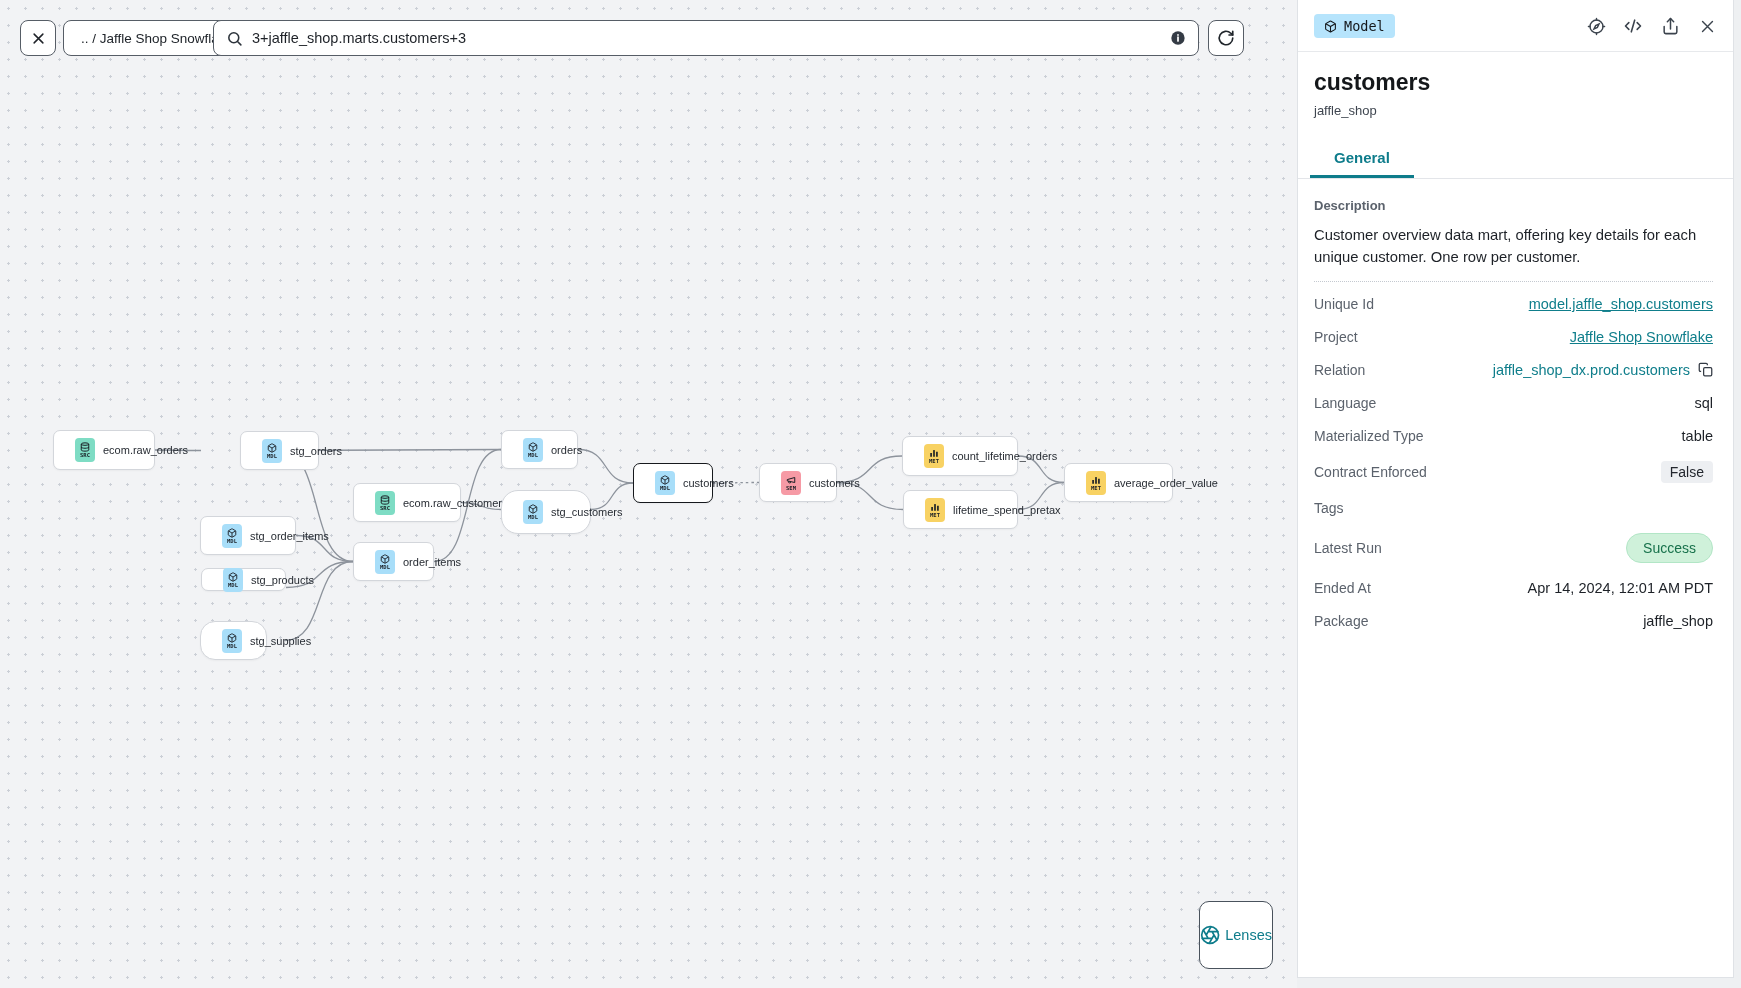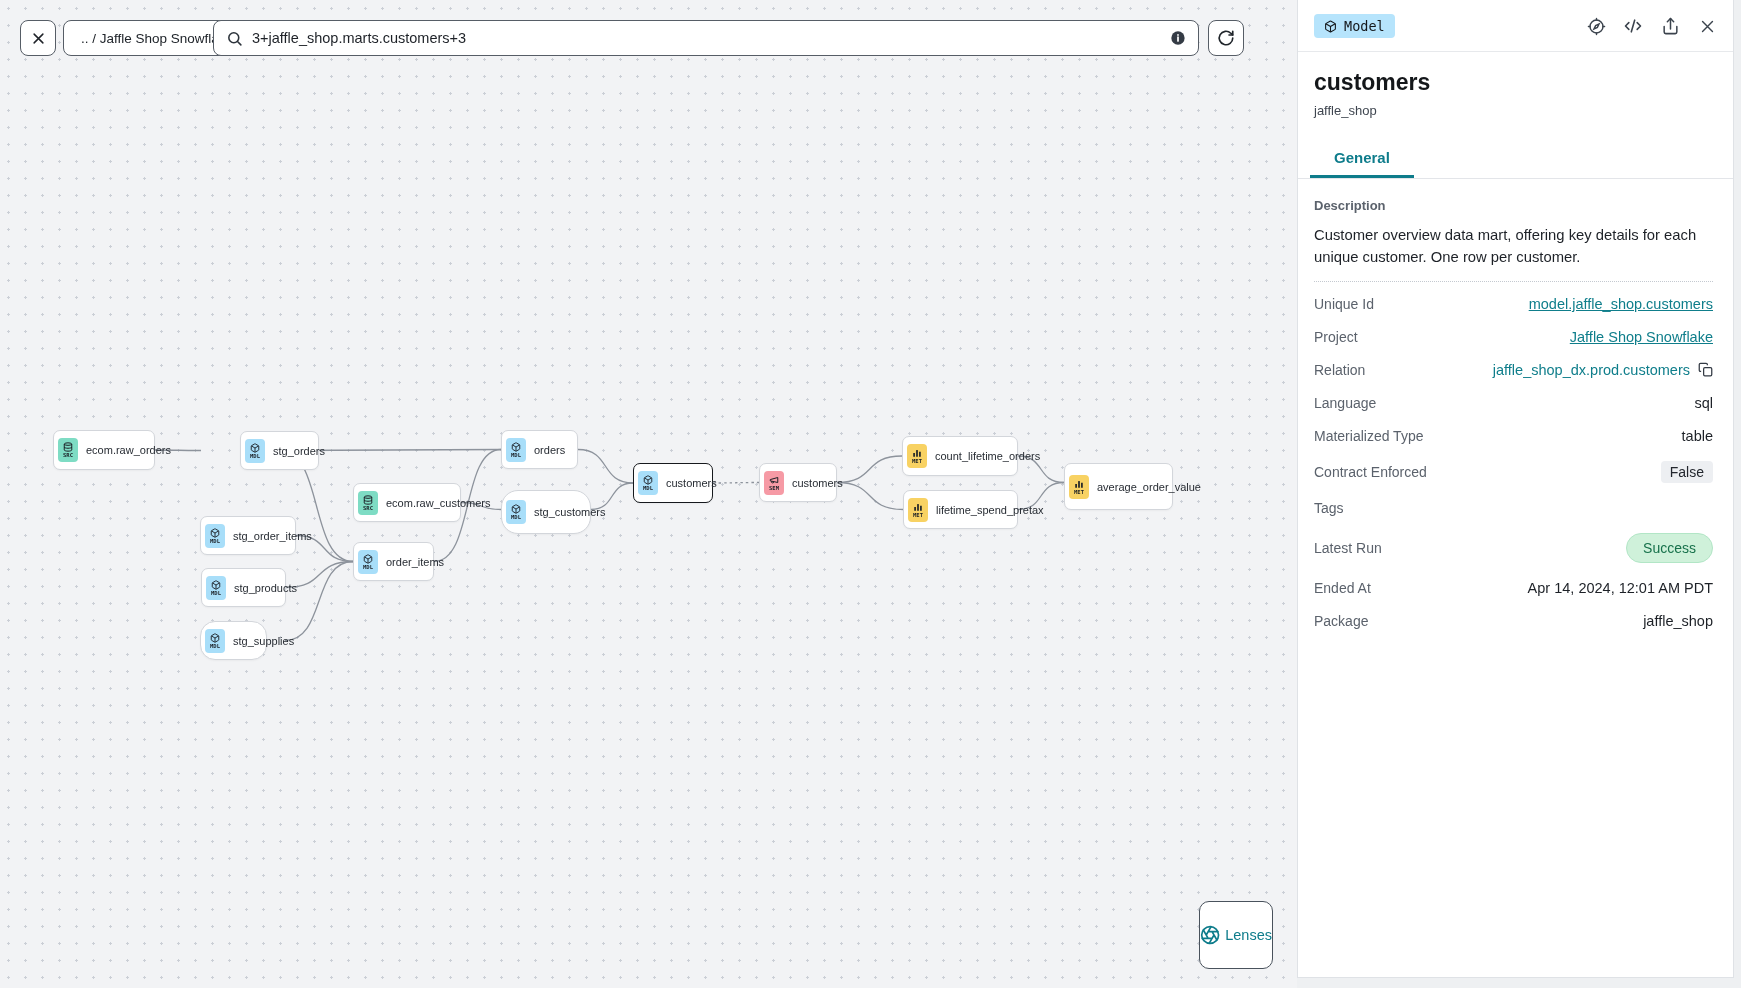--- a/index.html
+++ b/index.html
@@ -9,21 +9,21 @@
 
   
   .canvas { position:absolute; left:0; top:0; width:1297px; height:988px;
             background:#f2f3f5;
             background-image:radial-gradient(circle,#cbcfd6 1.1px, transparent 1.3px);
             background-size:17px 17px; }
   .edges { position:absolute; left:0; top:0; pointer-events:none; }
   .edges path { fill:none; stroke:#8d939c; stroke-width:1.3px; }
 
   .gnode { position:absolute; background:#fff; border:1px solid #d3d6db; border-radius:7px;
-           display:flex; align-items:center; gap:8px; padding:0 4px; cursor:pointer;
+           display:flex; align-items:center; gap:8px; padding:0 21px; cursor:pointer;
            box-shadow:0 1px 2px rgba(20,24,30,.04); z-index:2; }
   .gnode.selected { border:1.8px solid #16191d; }
   .gnode .chip { width:20px; height:24px; border-radius:4px; display:flex; flex-direction:column;
                  align-items:center; justify-content:center; gap:0; flex:0 0 auto; }
   .gnode .chip svg { display:block; }
   .gnode .chip .tlabel { font-family:"DejaVu Sans Mono", monospace; font-size:5.5px;
                          font-weight:bold; color:#1b2026; line-height:6px; }
   .chip.t-SRC { background:#7edcc4; }
   .chip.t-MDL { background:#a8def9; }
   .chip.t-SEM { background:#f69aa5; }
@@ -139,21 +139,21 @@
         <span class="chip t-MDL">
           <svg width="10" height="10" viewBox="0 0 24 24" fill="none" stroke="#1b2026" stroke-width="2.2" stroke-linejoin="round">
             <path d="M21 8a2 2 0 0 0-1-1.73l-7-4a2 2 0 0 0-2 0l-7 4A2 2 0 0 0 3 8v8a2 2 0 0 0 1 1.73l7 4a2 2 0 0 0 2 0l7-4A2 2 0 0 0 21 16Z"></path>
             <path d="m3.3 7 8.7 5 8.7-5"></path>
             <path d="M12 22V12"></path>
           </svg>
           <span class="tlabel">MDL</span>
         </span>
         <span class="nlabel">stg_order_items</span>
       </div>
-      <div class="gnode" style="left: 201px; top: 568px; width: 85px; height: 39px;">
+      <div class="gnode" style="left: 201px; top: 568px; width: 85px; height: 23px;">
         <span class="chip t-MDL">
           <svg width="10" height="10" viewBox="0 0 24 24" fill="none" stroke="#1b2026" stroke-width="2.2" stroke-linejoin="round">
             <path d="M21 8a2 2 0 0 0-1-1.73l-7-4a2 2 0 0 0-2 0l-7 4A2 2 0 0 0 3 8v8a2 2 0 0 0 1 1.73l7 4a2 2 0 0 0 2 0l7-4A2 2 0 0 0 21 16Z"></path>
             <path d="m3.3 7 8.7 5 8.7-5"></path>
             <path d="M12 22V12"></path>
           </svg>
           <span class="tlabel">MDL</span>
         </span>
         <span class="nlabel">stg_products</span>
       </div>
@@ -237,21 +237,21 @@
         <span class="chip t-MET">
           <svg width="10" height="10" viewBox="0 0 24 24" fill="#1b2026">
             <rect x="3" y="12" width="4" height="9"></rect>
             <rect x="10" y="5" width="4" height="16"></rect>
             <rect x="17" y="9" width="4" height="12"></rect>
           </svg>
           <span class="tlabel">MET</span>
         </span>
         <span class="nlabel">lifetime_spend_pretax</span>
       </div>
-      <div class="gnode" style="left: 1064px; top: 463px; width: 109px; height: 47px;">
+      <div class="gnode" style="left: 1064px; top: 463px; width: 109px; height: 39px;">
         <span class="chip t-MET">
           <svg width="10" height="10" viewBox="0 0 24 24" fill="#1b2026">
             <rect x="3" y="12" width="4" height="9"></rect>
             <rect x="10" y="5" width="4" height="16"></rect>
             <rect x="17" y="9" width="4" height="12"></rect>
           </svg>
           <span class="tlabel">MET</span>
         </span>
         <span class="nlabel">average_order_value</span>
       </div>

